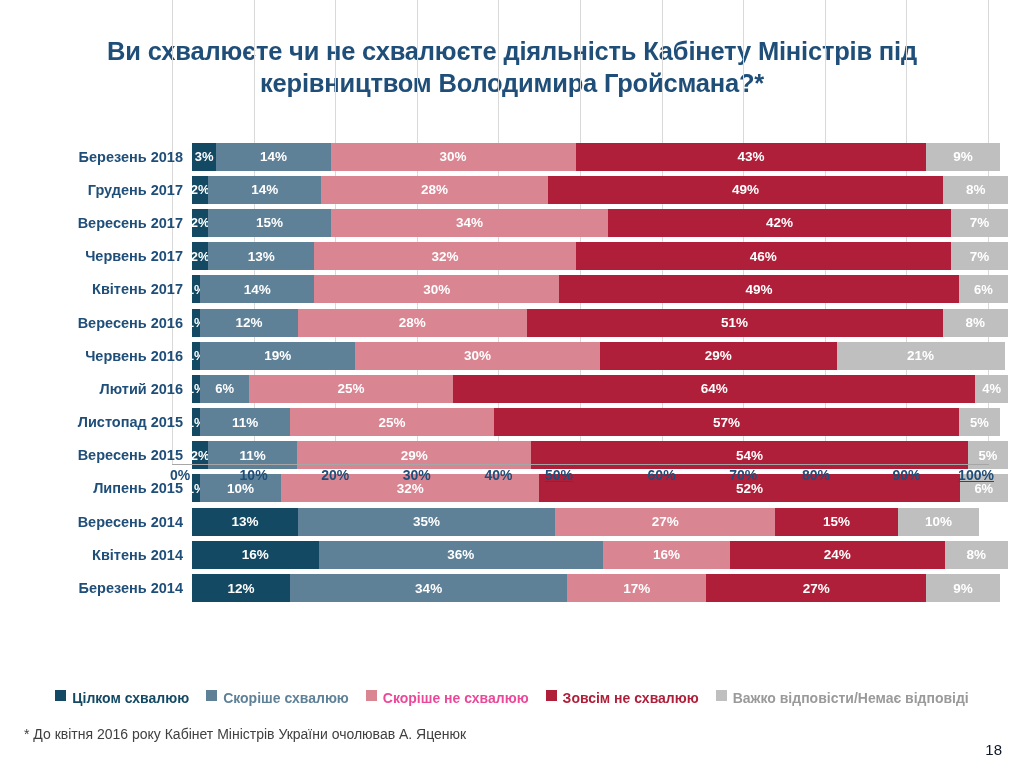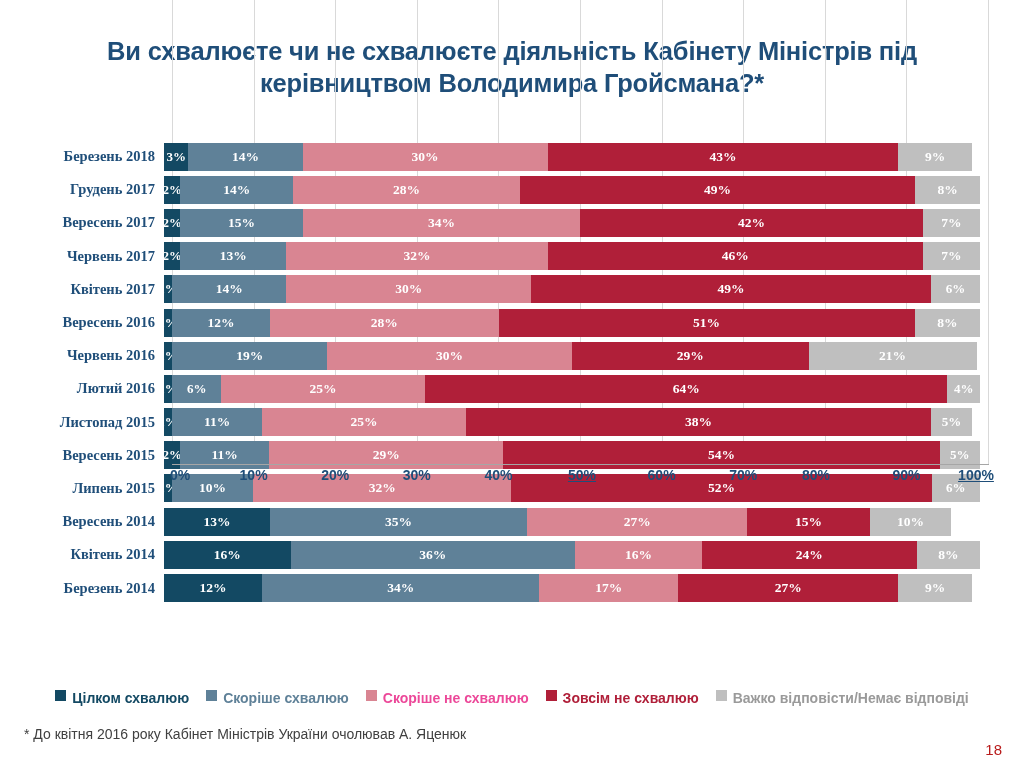--- a/index.html
+++ b/index.html
@@ -31,25 +31,24 @@
     color: #1F4E79;
     font-size: 25.5px;
     font-weight: bold;
     line-height: 1.25;
     letter-spacing: -0.2px;
   }
 
   
   .chart {
     position: absolute;
-    left: 12px;
+    left: 40px;
     top: 140px;
     width: 968px;
     height: 520px;
-    font-family: Liberation Serif, serif;
   }
 
   .row {
     display: flex;
     align-items: center;
     height: 33.2px;
     position: relative;
   }
 
   .rowlabel {
@@ -167,21 +166,21 @@
     left: 24px;
     top: 726px;
     color: #404040;
     font-size: 14px;
   }
 
   .pagenum {
     position: absolute;
     right: 22px;
     bottom: 10px;
-    color: #b91c1c;
+    color: #0f172a;
     font-size: 15px;
   }
 </style>
 </head>
 <body>
 
 <div class="slide">
 
   <div class="title">Ви схвалюєте чи не схвалюєте діяльність Кабінету Міністрів під керівництвом Володимира Гройсмана?*</div>
 
@@ -280,21 +279,21 @@
             <div class="seg s3" style="width: 522.24px;">64%</div>
             <div class="seg s4 tiny" style="width: 32.64px;">4%</div>
           </div>
         </div>
         <div class="row">
           <div class="rowlabel">Листопад 2015</div>
           <div class="bar">
             <div class="seg s0 tiny" style="width: 8.16px;">1%</div>
             <div class="seg s1" style="width: 89.76px;">11%</div>
             <div class="seg s2" style="width: 204px;">25%</div>
-            <div class="seg s3" style="width: 465.12px;">38%</div>
+            <div class="seg s3" style="width: 465.12px;">57%</div>
             <div class="seg s4 tiny" style="width: 40.8px;">5%</div>
           </div>
         </div>
         <div class="row">
           <div class="rowlabel">Вересень 2015</div>
           <div class="bar">
             <div class="seg s0 tiny" style="width: 16.32px;">2%</div>
             <div class="seg s1" style="width: 89.76px;">11%</div>
             <div class="seg s2" style="width: 236.64px;">29%</div>
             <div class="seg s3" style="width: 440.64px;">54%</div>
@@ -344,21 +343,21 @@
       </div>
   </div>
 
   <div class="axisline"></div>
   <div class="xaxis" id="xaxis">
       <div class="tick" style="left: 8px;">0%</div>
       <div class="tick" style="left: 81.6px;">10%</div>
       <div class="tick" style="left: 163.2px;">20%</div>
       <div class="tick" style="left: 244.8px;">30%</div>
       <div class="tick" style="left: 326.4px;">40%</div>
-      <div class="tick" style="left: 410px; text-decoration: underline;">50%</div>
+      <div class="tick" style="left: 387px; text-decoration: underline;">50%</div>
       <div class="tick" style="left: 489.6px;">60%</div>
       <div class="tick" style="left: 571.2px;">70%</div>
       <div class="tick" style="left: 644px;">80%</div>
       <div class="tick" style="left: 734.4px;">90%</div>
       <div class="tick" style="left: 804px; text-decoration: underline;">100%</div>
     </div>
 
   <div class="legend" id="legend">
       <div class="legend-item lg0">
         <span class="legend-swatch" style="background: rgb(19, 73, 99);"></span>

